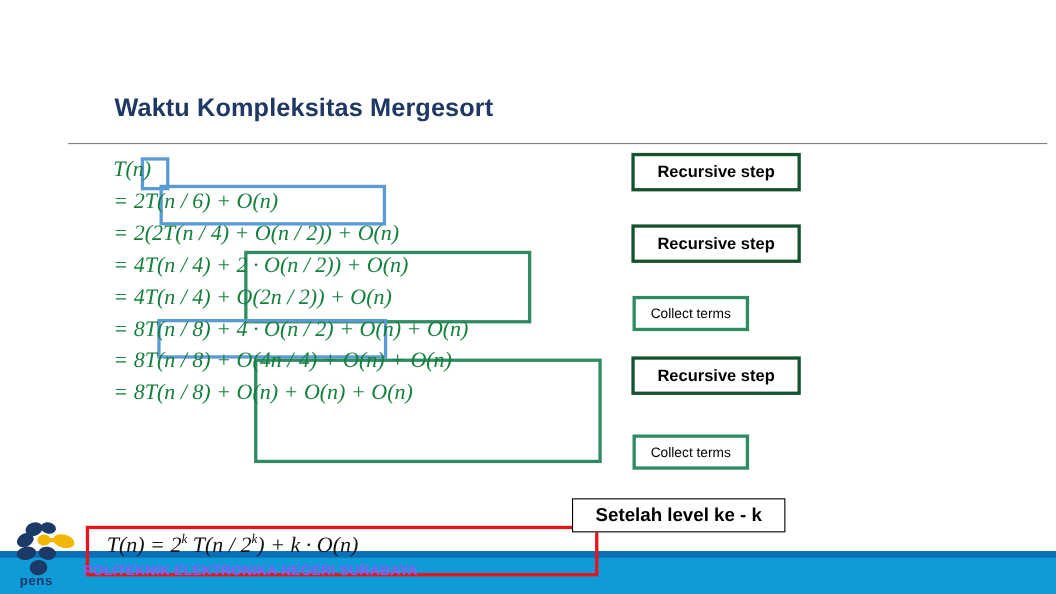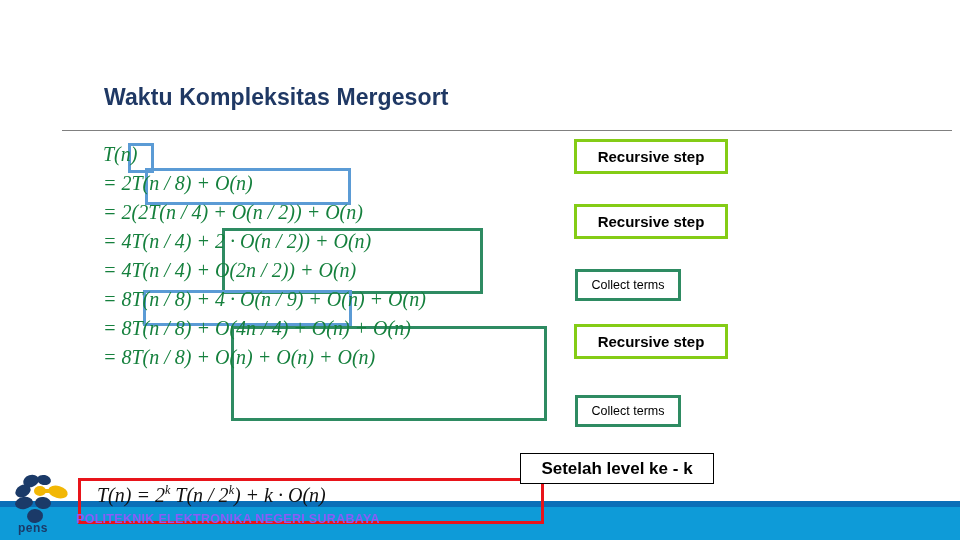--- a/index.html
+++ b/index.html
@@ -85,21 +85,21 @@
   .callout {
     position: absolute;
     background: #ffffff;
     display: flex;
     align-items: center;
     justify-content: center;
     color: #000000;
     white-space: nowrap;
     z-index: 3;
   }
-  .callout-blue  { border: 3px solid #84cc16; font-size: 15px; font-weight: bold; }
+  .callout-blue  { border: 3px solid #14532d; font-size: 15px; font-weight: bold; }
   .callout-green { border: 3px solid #2e8b62; font-size: 12.5px; font-weight: normal; }
   .callout-plain { border: 1px solid #000000; font-size: 17px; font-weight: bold; }
 
   #callout-rec-1    { left: 574px; top: 139px; width: 148px; height: 29px; }
   #callout-rec-2    { left: 574px; top: 204px; width: 148px; height: 29px; }
   #callout-col-1    { left: 575px; top: 269px; width: 100px; height: 26px; }
   #callout-rec-3    { left: 574px; top: 324px; width: 148px; height: 29px; }
   #callout-col-2    { left: 575px; top: 395px; width: 100px; height: 26px; }
   #callout-setelah  { left: 520px; top: 453px; width: 192px; height: 29px; }
 
@@ -184,25 +184,25 @@
 
   <div class="hl hl-blue" id="hl-n"></div>
   <div class="hl hl-blue" id="hl-blue-1"></div>
   <div class="hl hl-green" id="hl-green-1"></div>
   <div class="hl hl-blue" id="hl-blue-2"></div>
   <div class="hl hl-green" id="hl-green-2"></div>
   <div class="hl hl-red" id="hl-red-1"></div>
 
   <div id="equation-block">
     <div class="eq-line">T(n)</div>
-    <div class="eq-line">= 2T(n / 8) + O(n)</div>
+    <div class="eq-line">= 2T(n / 6) + O(n)</div>
     <div class="eq-line">= 2(2T(n / 4) + O(n / 2)) + O(n)</div>
     <div class="eq-line">= 4T(n / 4) + 2 · O(n / 2)) + O(n)</div>
     <div class="eq-line">= 4T(n / 4) + O(2n / 2)) + O(n)</div>
-    <div class="eq-line">= 8T(n / 8) + 4 · O(n / 9) + O(n) + O(n)</div>
+    <div class="eq-line">= 8T(n / 8) + 4 · O(n / 2) + O(n) + O(n)</div>
     <div class="eq-line">= 8T(n / 8) + O(4n / 4) + O(n) + O(n)</div>
     <div class="eq-line">= 8T(n / 8) + O(n) + O(n) + O(n)</div>
   </div>
 
   <div class="callout callout-blue" id="callout-rec-1">Recursive step</div>
   <div class="callout callout-blue" id="callout-rec-2">Recursive step</div>
   <div class="callout callout-green" id="callout-col-1">Collect terms</div>
   <div class="callout callout-blue" id="callout-rec-3">Recursive step</div>
   <div class="callout callout-green" id="callout-col-2">Collect terms</div>
   <div class="callout callout-plain" id="callout-setelah">Setelah level ke - k</div>

